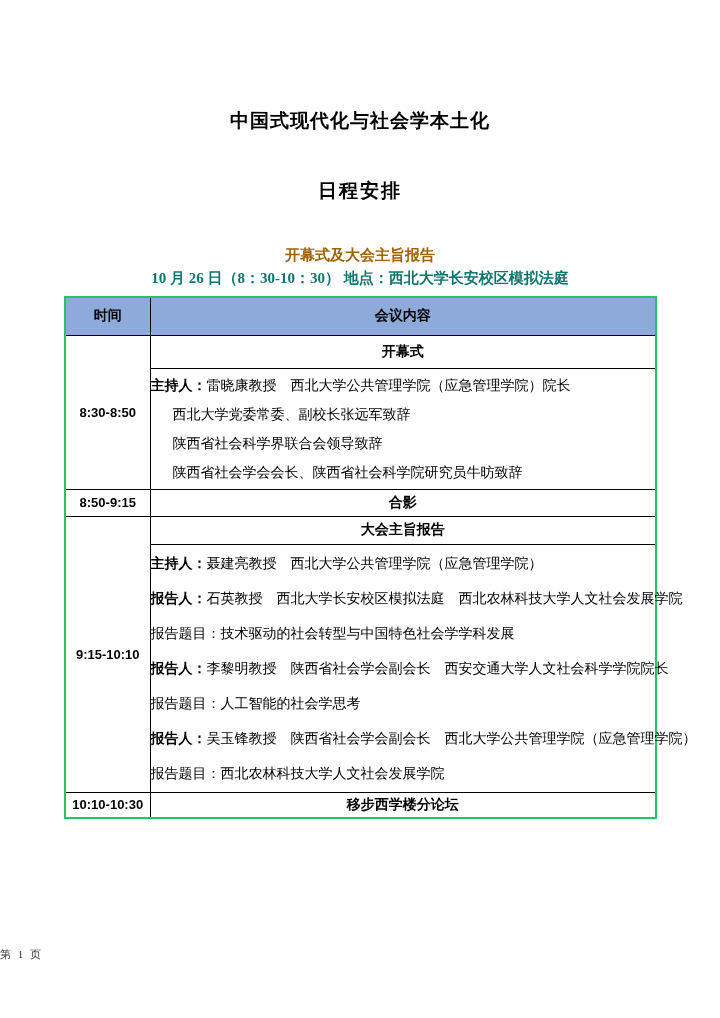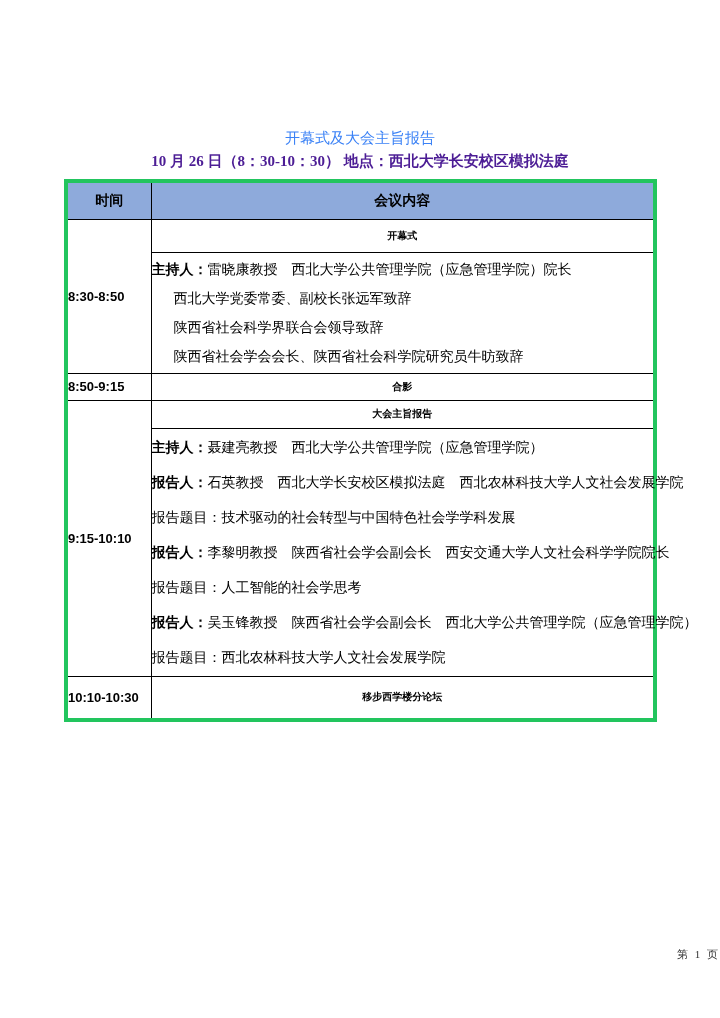--- a/index.html
+++ b/index.html
@@ -27,102 +27,105 @@
     text-align: center;
     font-weight: bold;
     font-size: 19px;
     line-height: 28px;
     margin-top: 42px;
     letter-spacing: 2px;
   }
 
   .session-head {
     text-align: center;
-    font-weight: normal;
+    font-weight: bold;
     font-size: 15px;
     line-height: 23px;
-    color: #3b82f6;
+    color: #a16207;
     margin-top: 39px;
   }
   .session-sub {
     text-align: center;
     font-weight: bold;
     font-size: 15px;
     line-height: 23px;
-    color: #4c1d95;
+    color: #0f766e;
   }
 
   table.schedule {
     border-collapse: collapse;
     table-layout: fixed;
     width: 593px;
     margin: 6px 0 0 64px;
-    border: 4px solid #22c55e;
+    border: 2px solid #22c55e;
   }
   table.schedule td {
     border: 1px solid #000;
     padding: 0;
     vertical-align: middle;
   }
   .col-time { width: 85px; }
 
   tr.head td {
     background: #8eaadb;
     font-weight: bold;
     font-size: 14px;
     text-align: center;
     height: 38px;
     font-family: "Liberation Sans", sans-serif;
   }
 
   td.time-cell {
+    text-align: center;
     font-weight: bold;
     font-size: 13px;
     font-family: "Liberation Sans", sans-serif;
     white-space: nowrap;
   }
   td.section-cell {
     text-align: center;
     font-weight: bold;
-    font-size: 10px;
+    font-size: 14px;
     font-family: "Liberation Sans", sans-serif;
   }
   .h-r1a { height: 33px; }
   .h-r1b { height: 121px; }
   .h-r2  { height: 27px; }
   .h-r3a { height: 28px; }
   .h-r3b { height: 248px; }
-  .h-r4  { height: 44px; }
+  .h-r4  { height: 26px; }
 
   td.content-cell {
     font-size: 14px;
     padding: 4px 6px 4px 8px;
   }
   .content-cell .line { white-space: nowrap; }
   .lines-r1 .line { line-height: 29px; }
   .lines-r3 .line { line-height: 35px; }
   .line.indent { padding-left: 22px; }
   .line b { font-family: "Liberation Sans", sans-serif; font-weight: bold; }
 
   .footer {
     position: absolute;
     left: 0;
     bottom: 56px;
     width: 100%;
-    text-align: right;
+    text-align: left;
     font-size: 11px;
     color: #333;
     letter-spacing: 2px;
   }
 </style>
 </head>
 <body>
 
 <div class="doc">
 
+  <div class="title title-line2">中国式现代化与社会学本土化</div>
+  <div class="subtitle">日程安排</div>
 
   <div class="session-head">开幕式及大会主旨报告</div>
   <div class="session-sub">10 月 26 日（8：30-10：30）  地点：西北大学长安校区模拟法庭</div>
 
   <table class="schedule">
     <colgroup>
       <col class="col-time">
       <col>
     </colgroup>
     <tbody>

